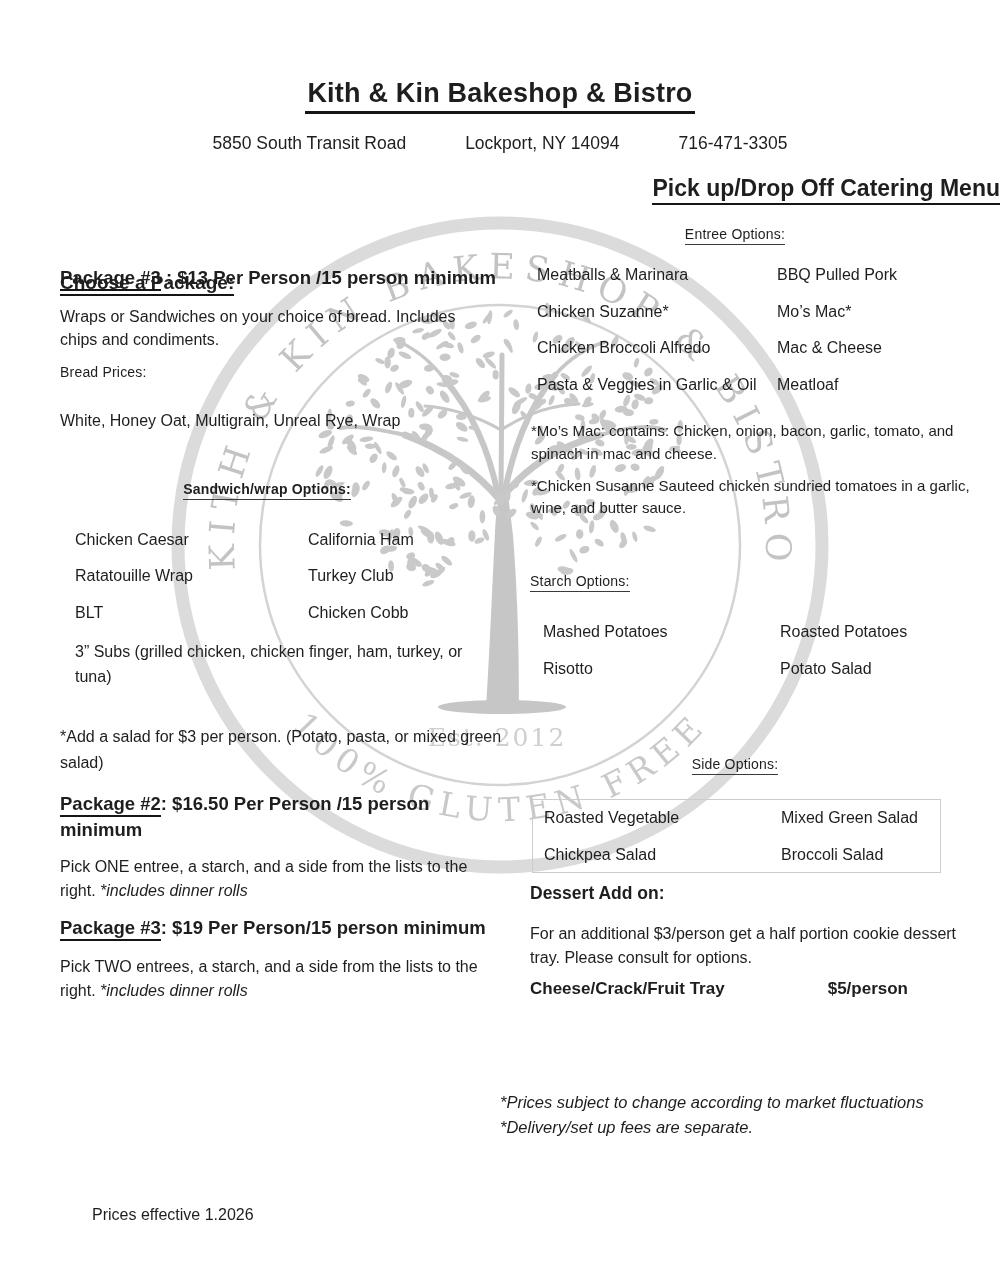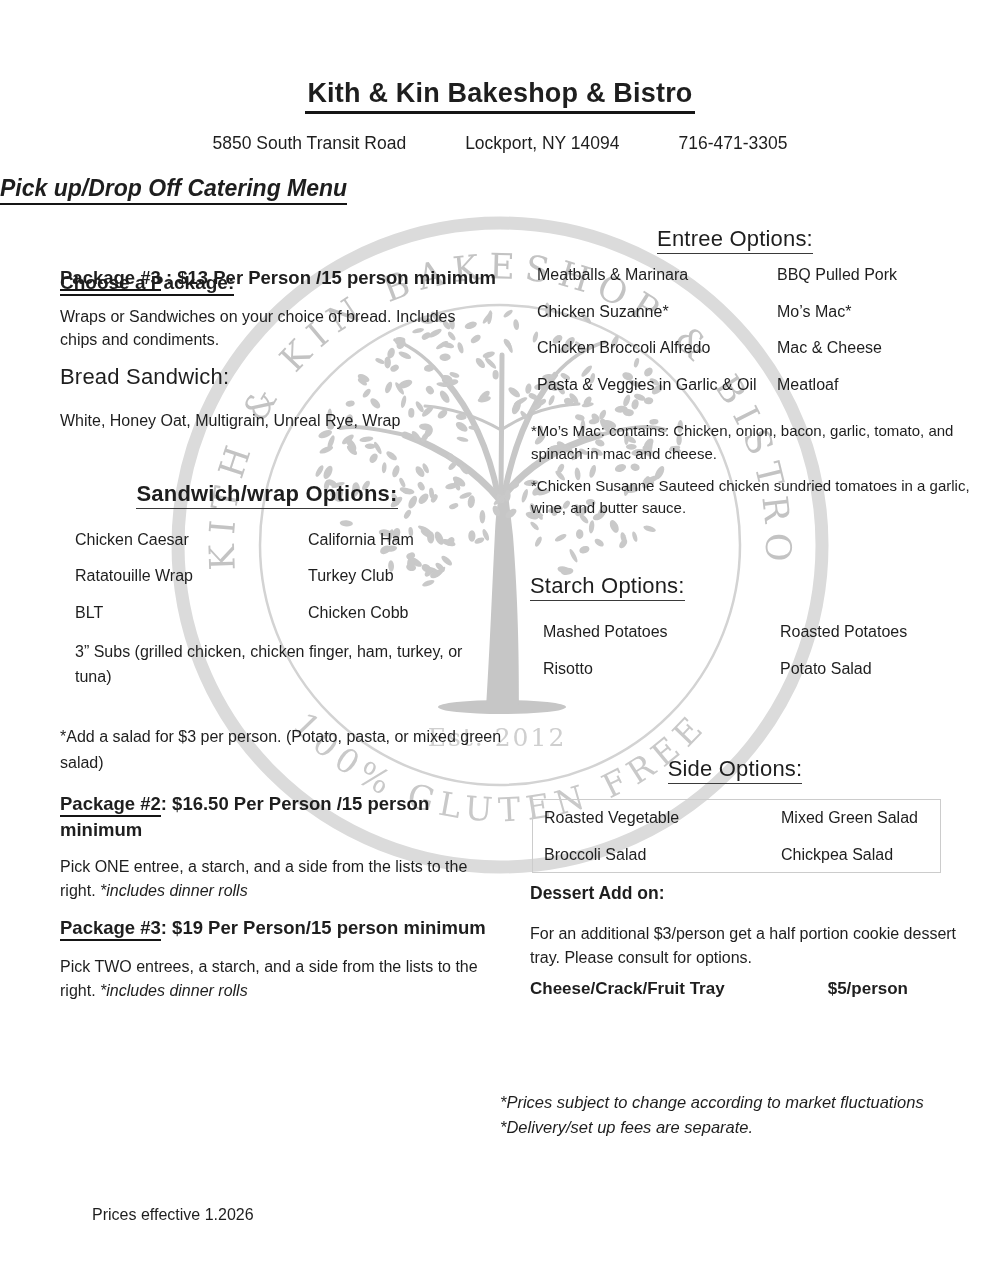--- a/index.html
+++ b/index.html
@@ -13,26 +13,26 @@
   .abs { position:absolute; }
 
   
   .watermark { left:155px; top:200px; width:690px; height:690px; z-index:0; pointer-events:none; }
   .content { position:absolute; inset:0; z-index:1; }
 
   
   .title-row { top:78px; left:0; width:1000px; text-align:center; }
   .title-row span { display:inline-block; font-size:27px; font-weight:bold; border-bottom:3px solid #151515; padding:0 2px 2px 2px; letter-spacing:0.2px; }
   .address-row { top:133px; left:0; width:1000px; display:flex; justify-content:center; gap:59px; font-size:17.5px; }
-  .subtitle-row { top:175px; left:0; width:1000px; text-align:left;font-style:italic; }
+  .subtitle-row { top:175px; left:0; width:1000px; text-align:right; }
   .subtitle-row span { display:inline-block; font-size:23px; font-weight:bold; border-bottom:2.5px solid #151515; padding-bottom:1px; }
 
   .bold-head { font-size:18.5px; font-weight:bold; }
   .bold-head .lbl { border-bottom:2px solid #151515; padding-bottom:1px; }
-  .sec-head { font-size:22px; letter-spacing:0.2px; }
+  .sec-head { font-size:14px; letter-spacing:0.2px; }
   .sec-head span { border-bottom:1.5px solid #3a3a3a; padding-bottom:2px; }
   .choose-head { font-size:19px; font-weight:bold; }
   .choose-head span { border-bottom:2px solid #151515; padding-bottom:1px; }
 
   .body-text { font-size:16px; line-height:23px; }
   .note-text { font-size:15px; line-height:23px; }
   .italic { font-style:italic; }
 
   .two-col { display:grid; font-size:16px; }
   .sand-grid   { grid-template-columns:233px auto; grid-auto-rows:36.3px; }
@@ -370,21 +370,21 @@
     <div class="abs choose-head" style="left:60px; top:225px;margin-top:47px;">
       <span>Choose a Package:</span>
     </div>
 
     <div class="abs bold-head" style="left:60px; top:267px;">
       <span class="lbl">Package #3</span><span> : $13 Per Person /15 person minimum</span>
     </div>
     <div class="abs body-text" style="left:60px; top:305px; width:425px;">Wraps or Sandwiches on your choice of bread. Includes chips and condiments.</div>
 
     <div class="abs sec-head" style="left:60px; top:364px;">
-      <span style="border-bottom:none; padding-bottom:0;">Bread Sandwich:</span>
+      <span style="border-bottom:none; padding-bottom:0;">Bread Prices:</span>
     </div>
     <div class="abs body-text" style="left:60px; top:409px; width:460px; white-space:nowrap;">White, Honey Oat, Multigrain, Unreal Rye, Wrap</div>
 
     <div class="abs sec-head" style="left:62px; top:481px; width:410px; text-align:center;font-weight:bold;">
       <span>Sandwich/wrap Options:</span>
     </div>
     <div class="abs two-col sand-grid" style="left:75px; top:531px;">
       <div>Chicken Caesar</div>
       <div>California Ham</div>
       <div>Ratatouille Wrap</div>
@@ -436,22 +436,22 @@
       <div>Potato Salad</div>
     </div>
 
     <div class="abs sec-head" style="left:530px; top:756px; width:410px; text-align:center;">
       <span>Side Options:</span>
     </div>
     <div class="abs side-box" style="left:532px; top:799px;">
       <div class="two-col side-grid">
         <div>Roasted Vegetable</div>
         <div>Mixed Green Salad</div>
+        <div>Chickpea Salad</div>
         <div>Broccoli Salad</div>
-        <div>Chickpea Salad</div>
       </div>
     </div>
 
     <div class="abs dessert-head" style="left:530px; top:883px;">Dessert Add on:</div>
     <div class="abs body-text" style="left:530px; top:922px; width:432px; line-height:24px;">For an additional $3/person get a half portion cookie dessert tray.  Please consult for options.</div>
     <div class="abs tray-row" style="left:530px; top:979px;">
       <span>Cheese/Crack/Fruit Tray</span>
       <span>$5/person</span>
     </div>
 

